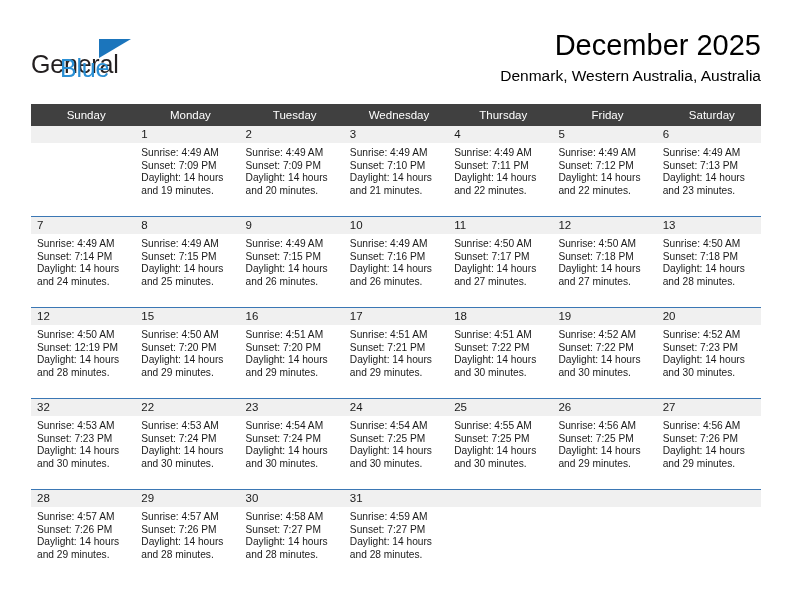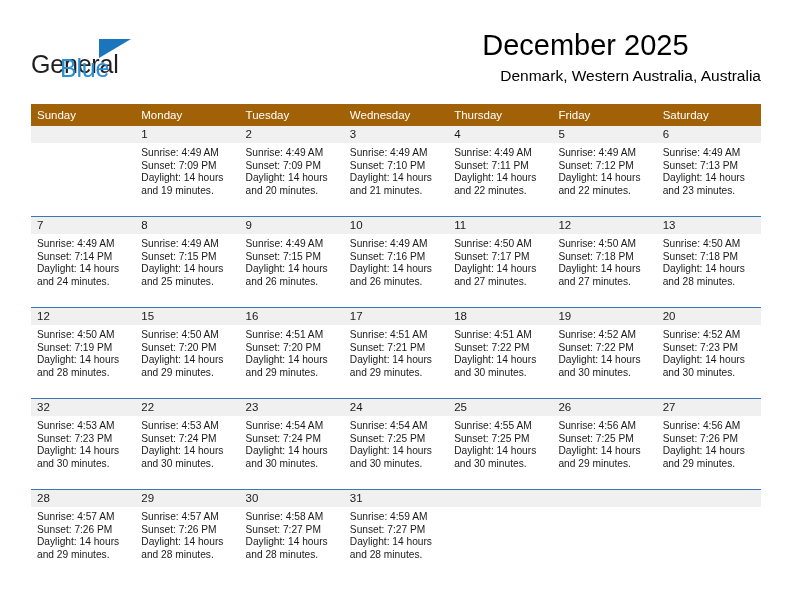--- a/index.html
+++ b/index.html
@@ -63,21 +63,21 @@
     font-size: 25px;
     letter-spacing: -0.2px;
     color: #2a8fd4;
     font-family: "Liberation Sans", sans-serif;
   }
 
   .title-block {
     position: absolute;
     right: 0;
     top: 0;
-    text-align: left;
+    text-align: right;
   }
   .cal-title {
     font-size: 29px;
     font-weight: normal;
     color: #000000;
     line-height: 34px;
     white-space: nowrap;
   }
   .cal-subtitle {
     font-size: 15.5px;
@@ -94,25 +94,25 @@
     position: absolute;
     left: 31px;
     top: 104px;
     width: 730px;
     border-collapse: collapse;
     table-layout: fixed;
   }
   .calendar col { width: 104.28px; }
 
   .calendar thead th {
-    background: #a16207;
+    background: #404040;
     color: #ffffff;
     font-size: 11.5px;
     font-weight: normal;
-    text-align: left;
+    text-align: center;
     padding: 5px 0 5px 6px;
     height: 19px;
     box-sizing: border-box;
     vertical-align: middle;
   }
 
   .calendar td {
     vertical-align: top;
     padding: 0;
     border: 0;
@@ -347,21 +347,21 @@
               </div>
             </div>
           </td>
         </tr>
         <tr class="week-row">
           <td>
             <div class="cell">
               <div class="daynum">12</div>
               <div class="details">
                 <div>Sunrise: 4:50 AM</div>
-                <div>Sunset: 7:19 PM</div>
+                <div>Sunset: 12:19 PM</div>
                 <div>Daylight: 14 hours</div>
                 <div>and 28 minutes.</div>
               </div>
             </div>
           </td>
           <td>
             <div class="cell">
               <div class="daynum">15</div>
               <div class="details">
                 <div>Sunrise: 4:50 AM</div>

